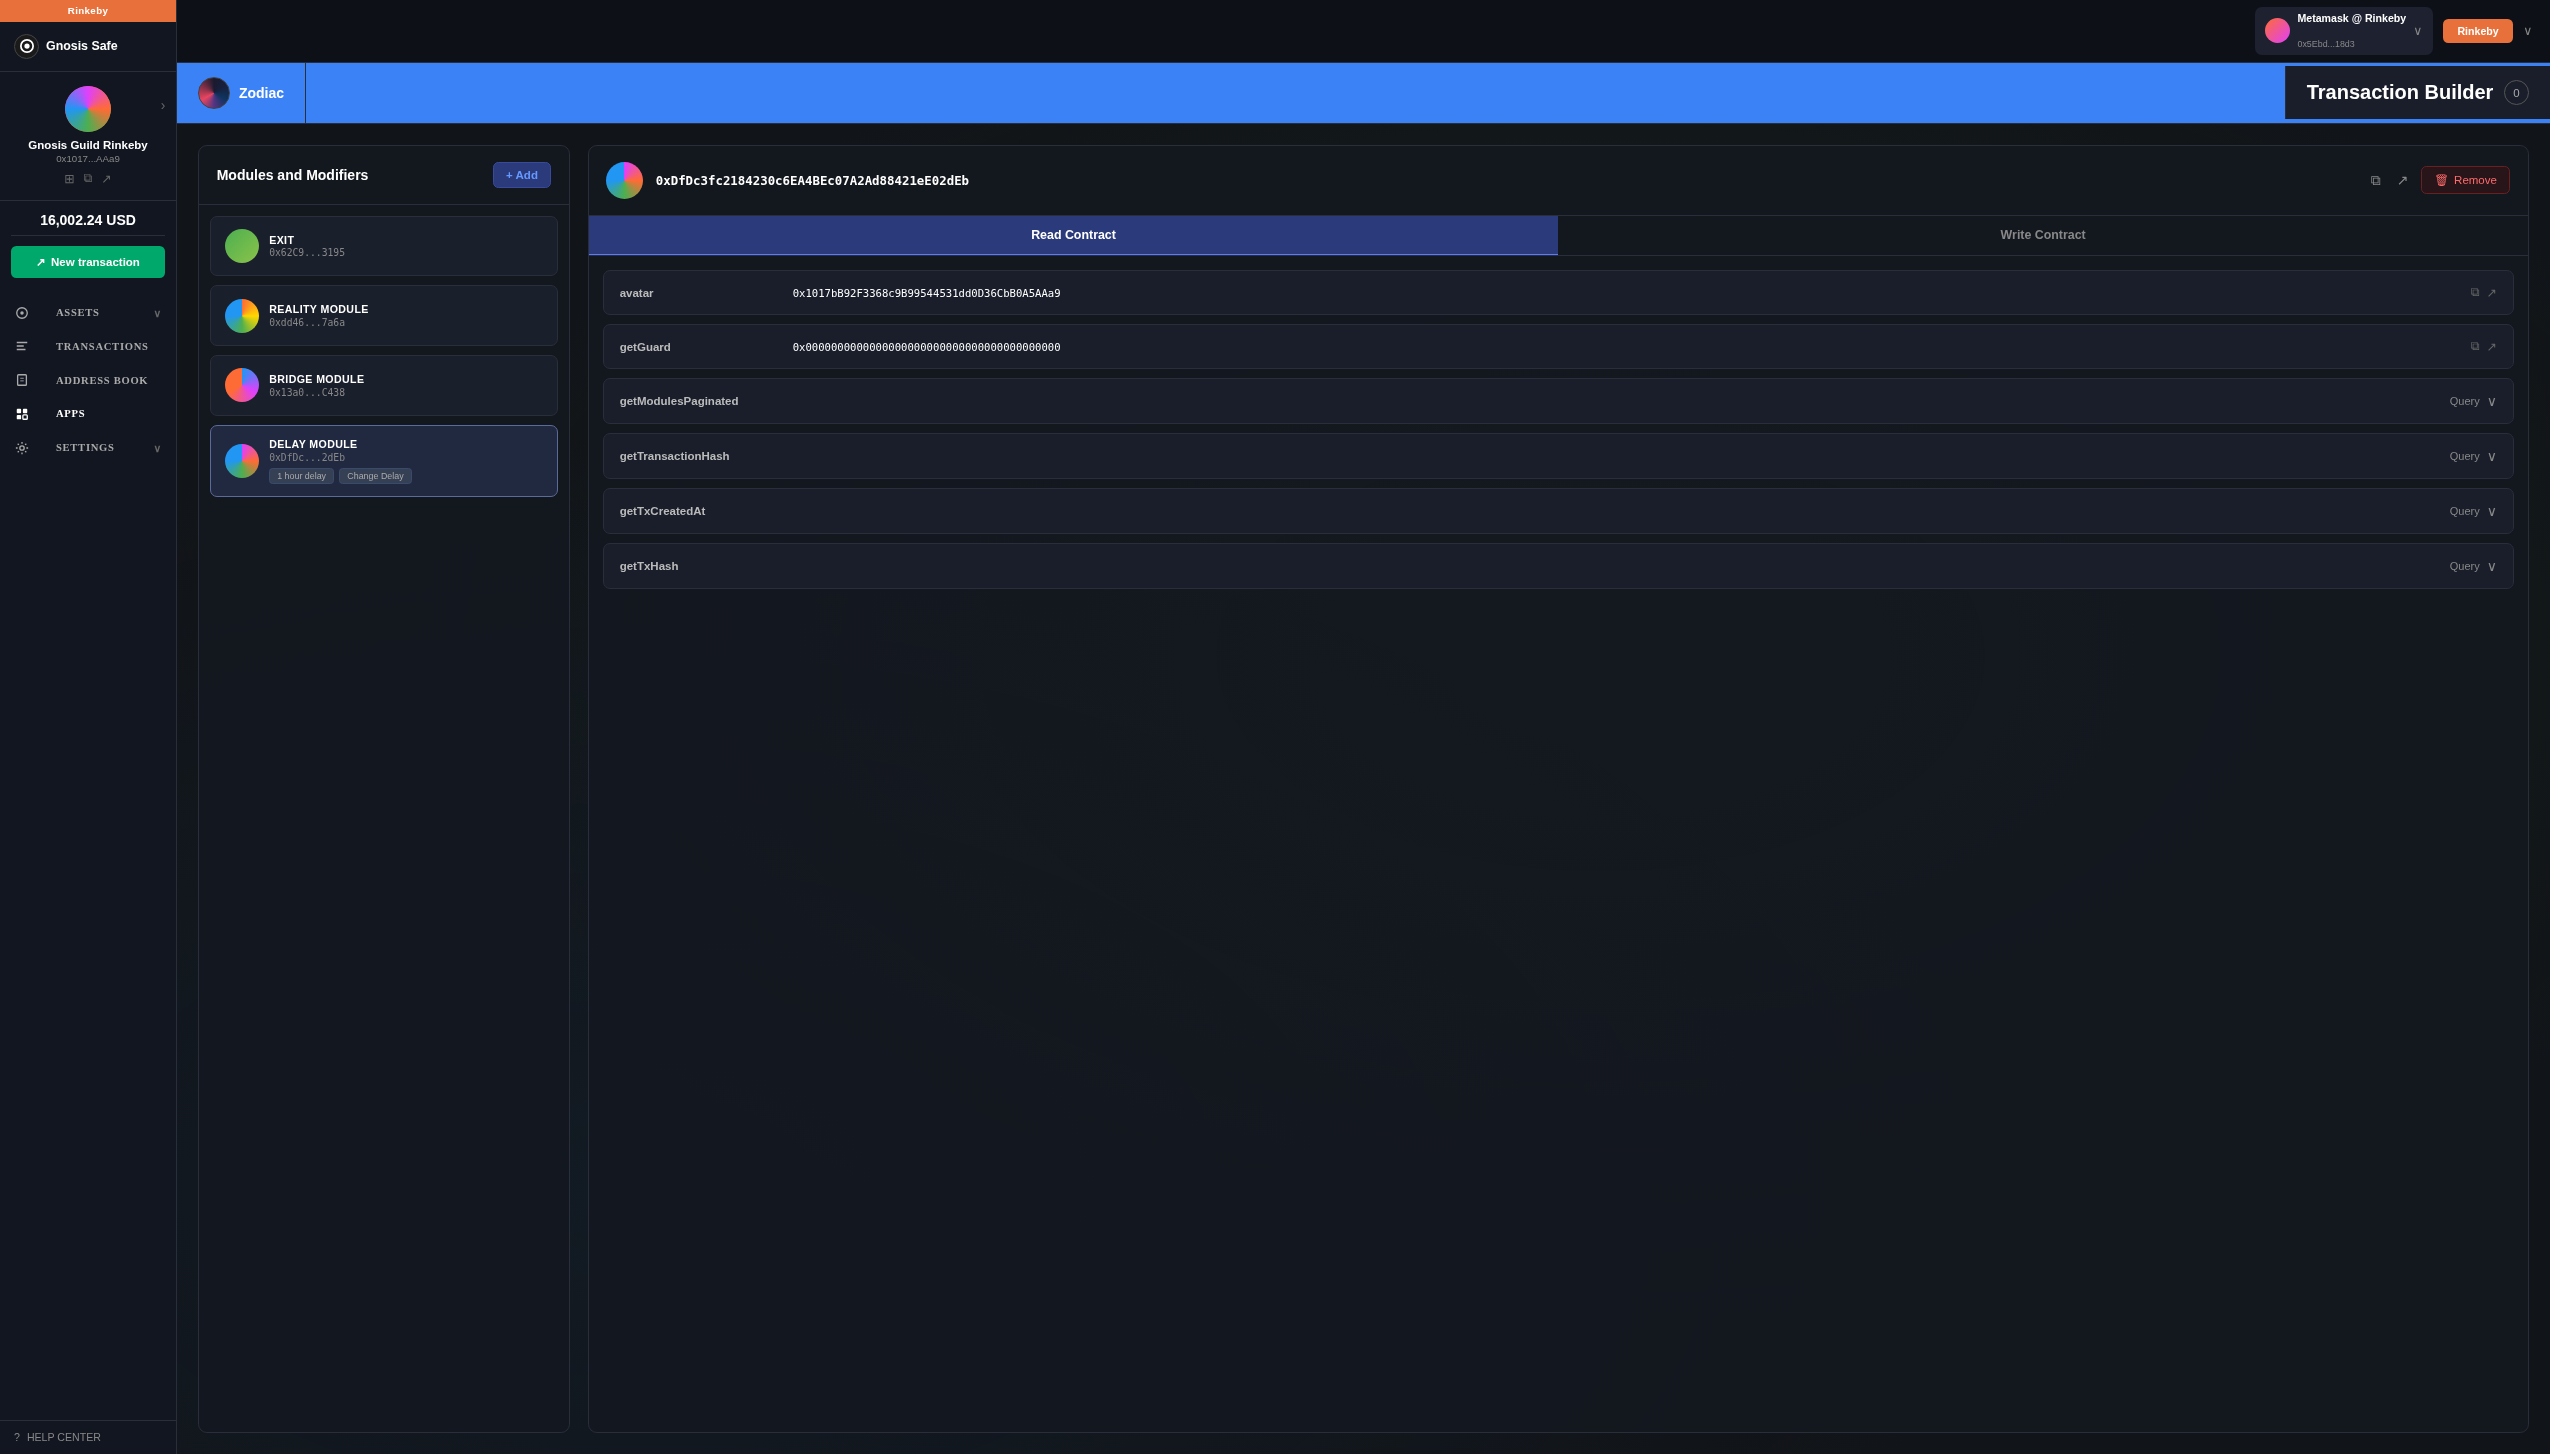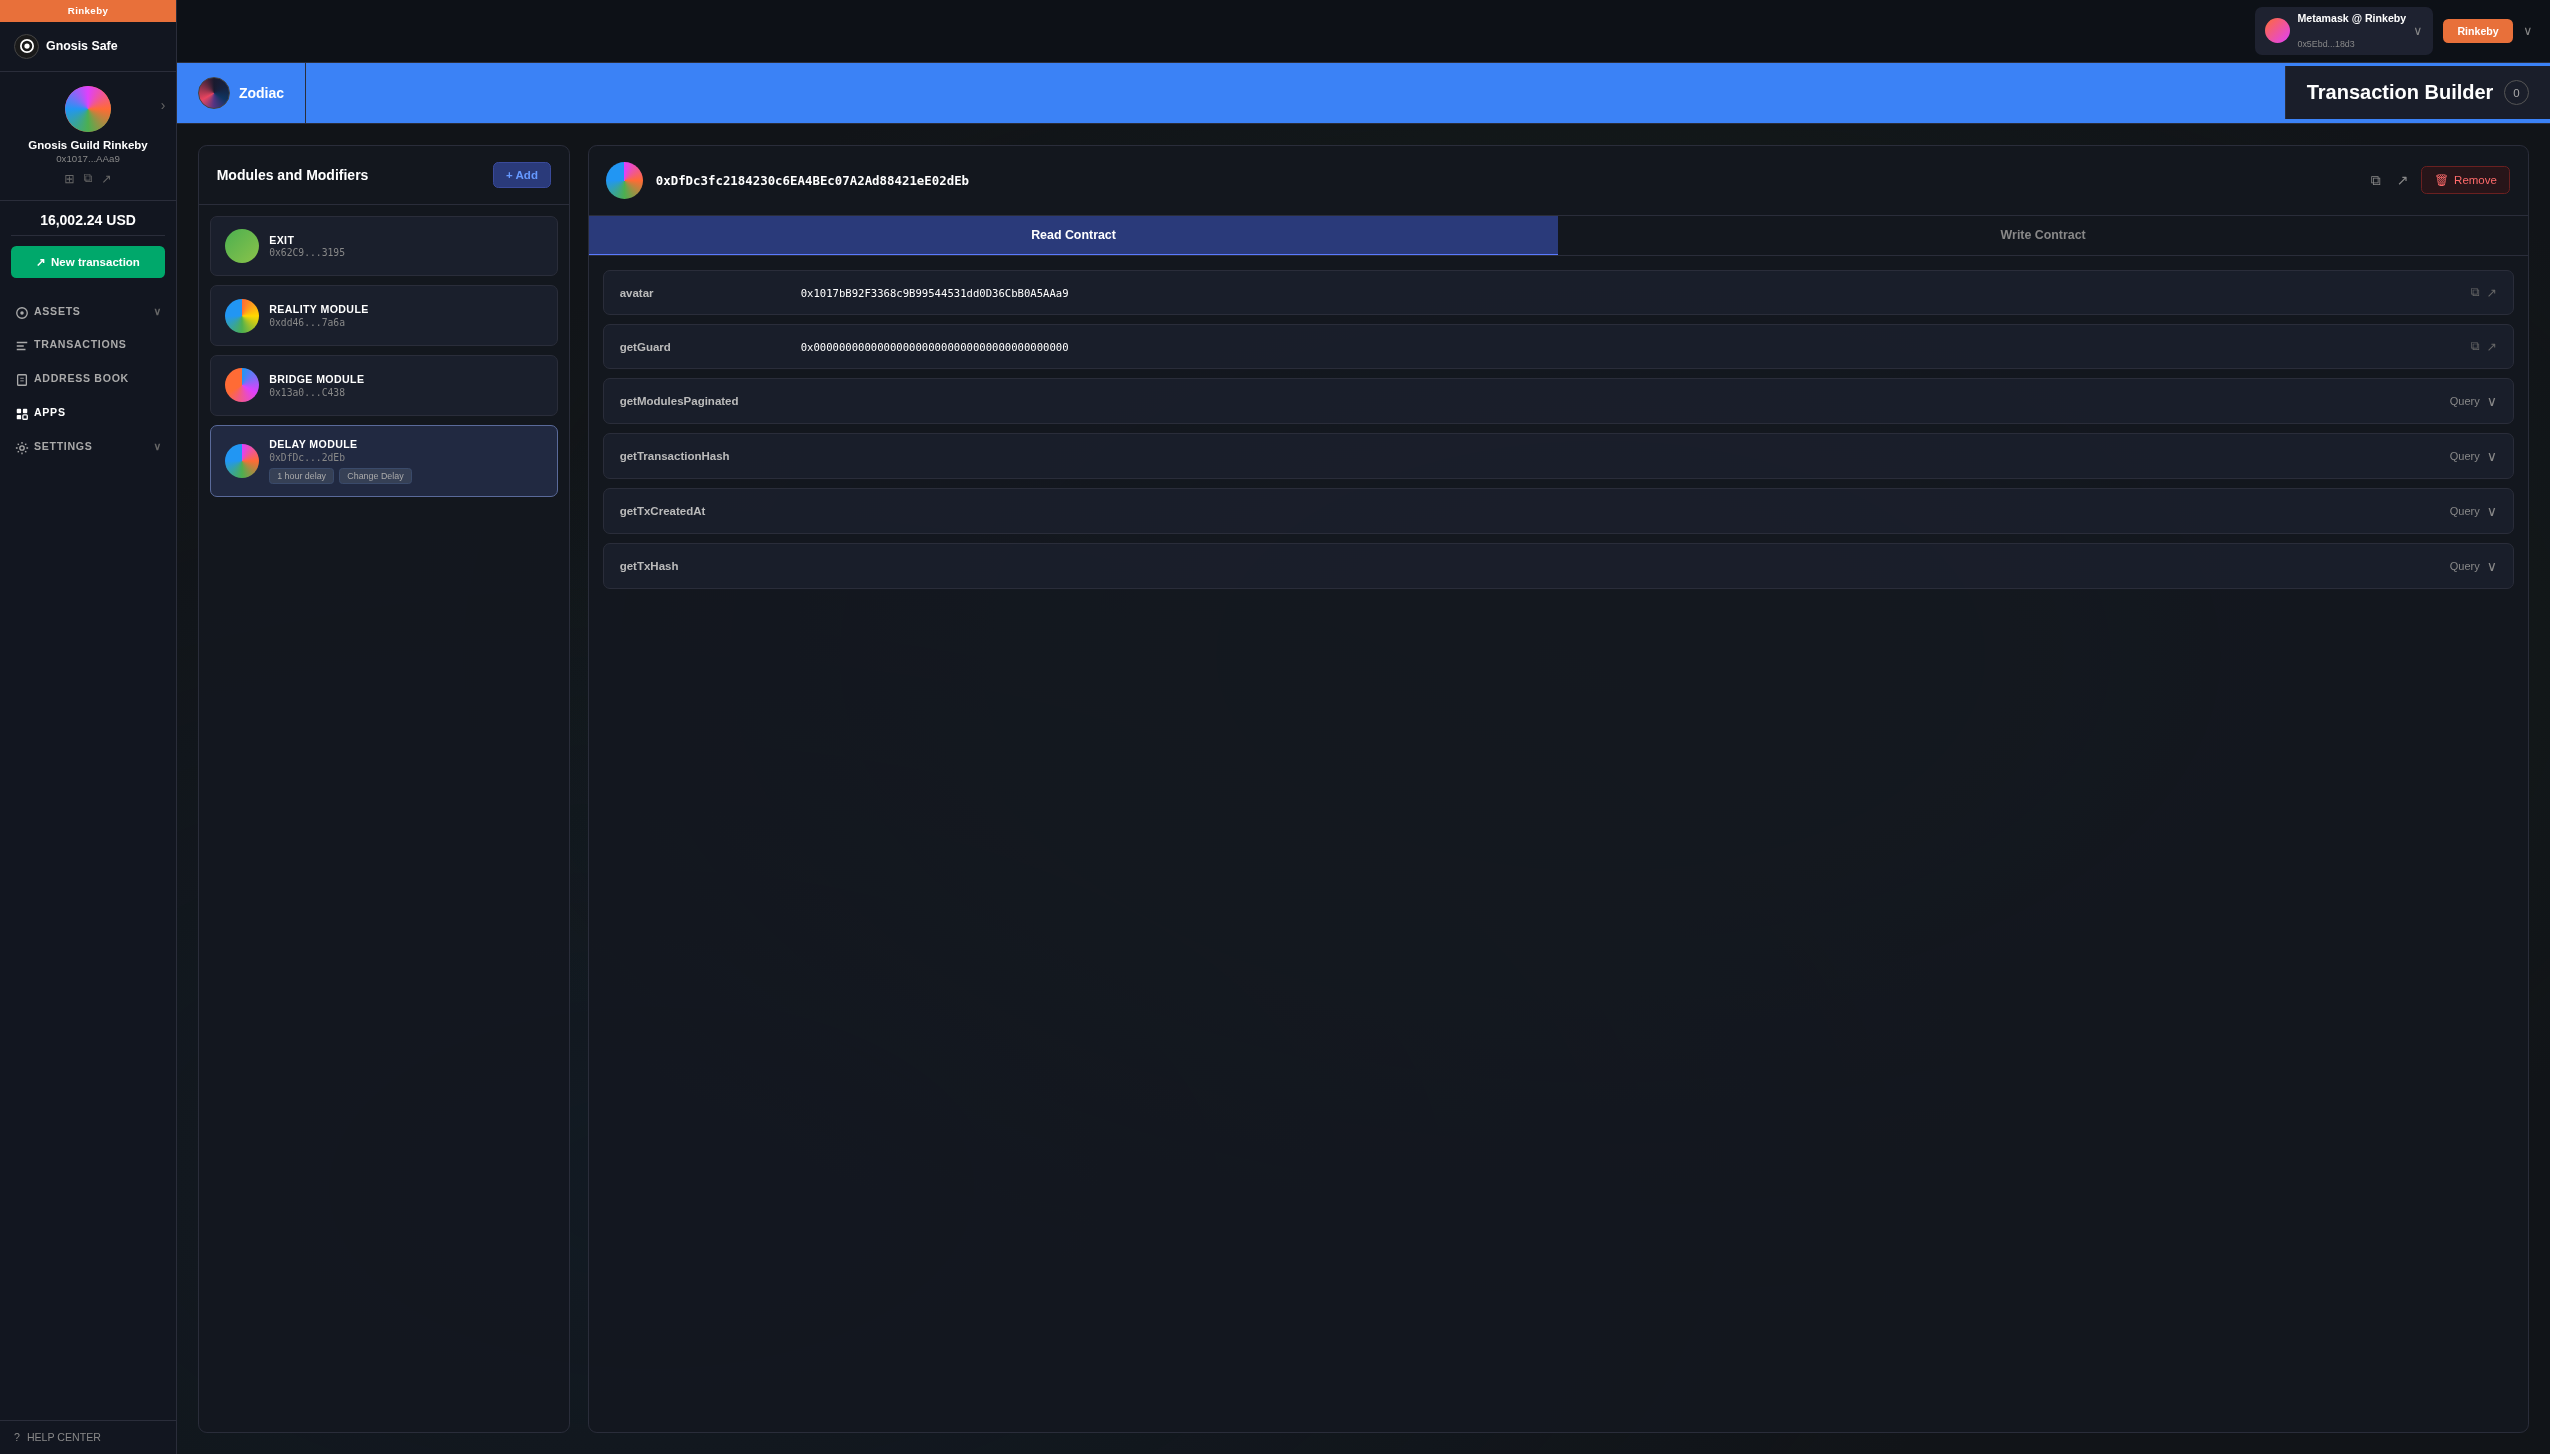--- a/index.html
+++ b/index.html
@@ -145,29 +145,30 @@
       justify-content: center;
     }
 
     .sidebar-nav {
       flex: 1;
       padding: 7px 0;
     }
 
     .nav-item {
       display: flex;
-      align-items: flex-start;
-      gap: 4px;
+      align-items: center;
+      gap: 26px;
       padding: 8.9px 14px;
       cursor: pointer;
       color: #aaa;
       font-size: 10.6px;
       font-weight: 600;
       letter-spacing: 0.7px;
       text-transform: uppercase;
+      font-family: Liberation Serif, serif;
     }
     .nav-item.active { color: #fff; }
 
     .nav-item .nav-icon {
       width: 16px;
       height: 16px;
       display: flex;
       align-items: center;
       justify-content: center;
     }
@@ -554,21 +555,21 @@
       gap: 8.9px;
     }
 
     .field-row {
       display: flex;
       align-items: center;
       background: rgba(30,35,50,0.6);
       border: 0.9px solid #2a2d3a;
       border-radius: 7px;
       padding: 14px 16px;
-      gap: 22px;
+      gap: 14px;
     }
 
     .field-name {
       font-size: 11.5px;
       font-weight: 600;
       color: #bbb;
       min-width: 159px;
     }
 
     .field-value {

